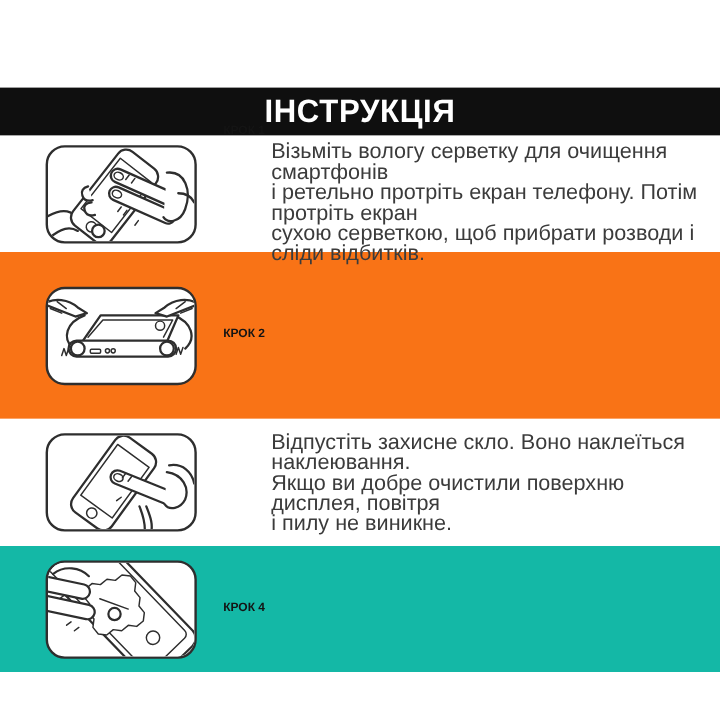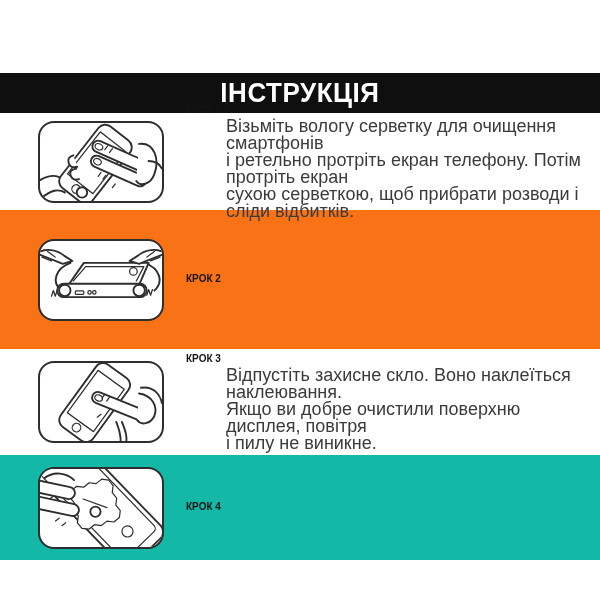--- a/index.html
+++ b/index.html
@@ -134,21 +134,20 @@
         <path class="ln" d="M104,26 C116,24 124,32 126,42"></path>
 
         <path class="ln" d="M84,62 C88,72 90,78 88,86"></path>
         <path class="ln" d="M78,62 C82,72 84,80 82,88"></path>
 
         <path class="thin" d="M63,37 l3,-4 M68,40 l3,-4"></path>
         <path class="thin" d="M58,57 l4,-3"></path>
       </svg>
     </div>
     <div class="step-text">
-      <h3>КРОК 3</h3>
       <p>Відпустіть захисне скло. Воно наклеїться наклеювання.
 Якщо ви добре очистили поверхню дисплея, повітря
 і пилу не виникне.</p>
     </div>
   </div>
 
   <div class="step-row row-4">
     <div class="illu">
       <svg viewBox="0 0 126 84">
 

